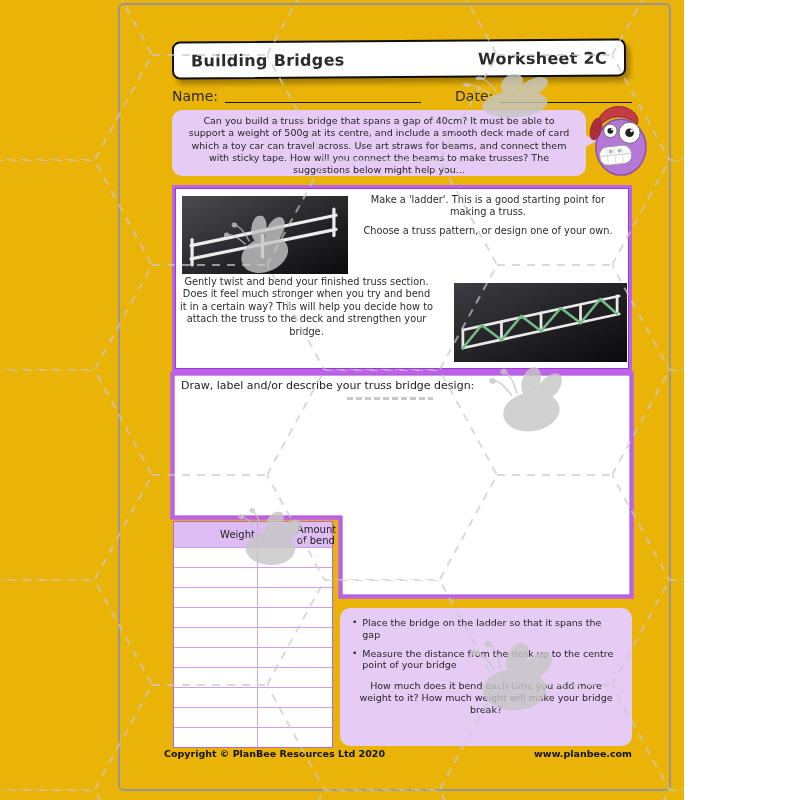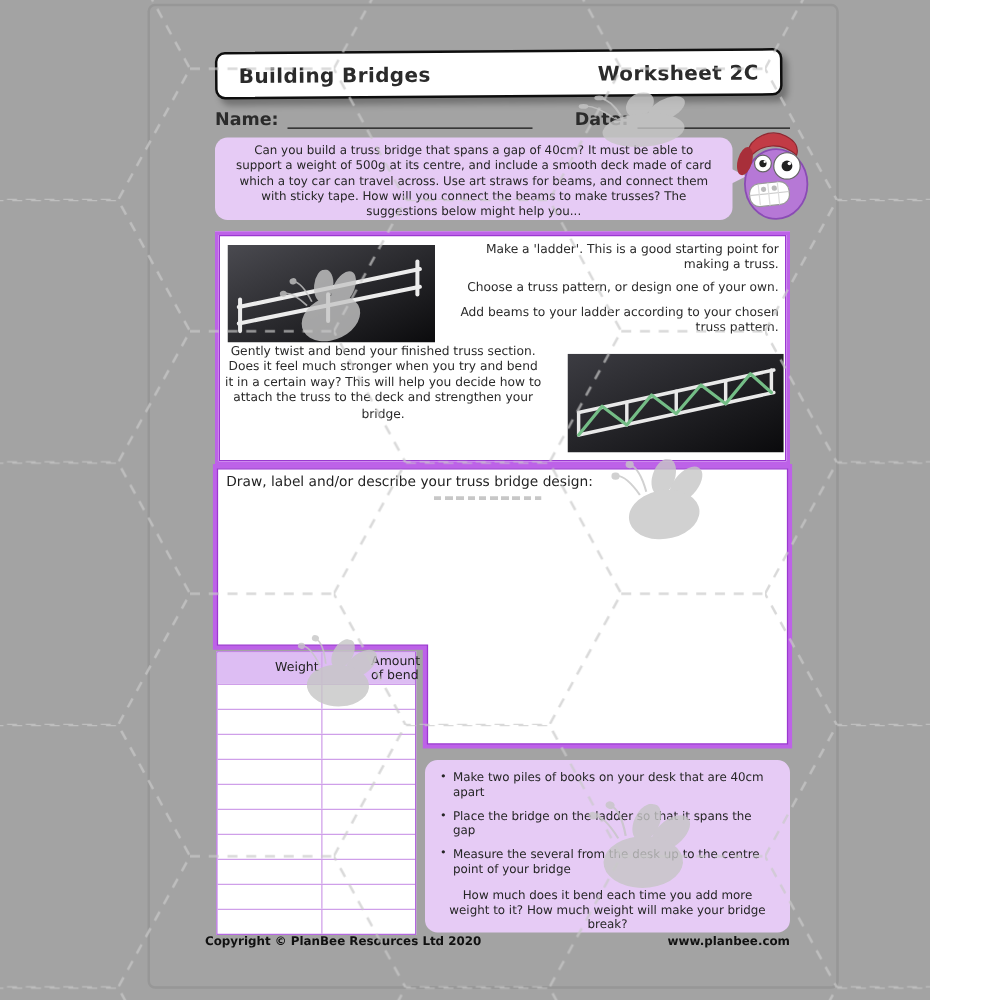--- a/index.html
+++ b/index.html
@@ -1,32 +1,32 @@
 <!DOCTYPE html>
 <html><head>
 <meta charset="utf-8">
 <style>
   html,body{margin:0;padding:0;background:#fff;}
-  .stage{position:relative;width:744px;height:800px;overflow:hidden;background:#a3a3a3;
+  .stage{position:relative;width:684px;height:800px;overflow:hidden;background:#eab308;
          font-family:"DejaVu Sans",sans-serif;color:#2b2b2b;}
   .stage *{box-sizing:border-box;}
 
   
   .frame{position:absolute;left:118px;top:3px;width:553px;height:788px;
          border:2px solid #979797;border-radius:6px;z-index:1;}
 
   
   .titlebar{position:absolute;left:172px;top:40px;width:454px;height:38px;background:#fff;
             border:2px solid #0e0e0e;border-radius:8px;box-shadow:4px 5px 5px rgba(0,0,0,.30);
             display:flex;justify-content:space-between;align-items:center;padding:0 17px;
             z-index:10;font-weight:bold;font-size:16px;letter-spacing:.3px;transform:rotate(-.4deg);}
 
   
   .namedate{position:absolute;left:172px;top:85px;width:460px;height:19px;display:flex;
-            align-items:flex-end;z-index:10;font-weight:bold;font-size:14px;}
+            align-items:flex-end;z-index:10;font-weight:normal;font-size:14px;}
   .wline{border-bottom:1.5px solid #151515;height:14px;}
   .nline{width:196px;margin:0 0 1px 7px;}
   .ndspacer{width:34px;}
   .dline{flex:1;margin:0 0 1px 7px;}
 
   
   .intro{position:absolute;left:172px;top:110px;width:414px;height:66px;background:#e6cbf5;
          border-radius:10px;padding:5px 12px;z-index:10;font-size:9.5px;line-height:12.3px;
          text-align:center;color:#262626;overflow:hidden;}
   .tail{position:absolute;left:581px;top:133px;width:0;height:0;z-index:10;
@@ -34,21 +34,21 @@
         border-left:16px solid #e6cbf5;}
   .monster{position:absolute;left:588px;top:102px;width:62px;height:75px;z-index:11;}
 
   
   .sugbox{position:absolute;left:172px;top:185px;width:460px;height:187px;background:#fff;
           border:3.5px solid #bd62e8;box-shadow:inset 0 0 0 1px #9a38cf;z-index:10;}
   .ladderphoto{position:absolute;left:7px;top:8px;width:166px;height:78px;}
   .trussphoto{position:absolute;left:279px;top:95px;width:173px;height:79px;}
   .sugright{position:absolute;left:178px;top:6px;width:274px;text-align:center;
             font-size:9.8px;line-height:12.2px;}
-  .sugright p{margin:0 4px 7px 0;text-align:right;}
+  .sugright p{margin:0 4px 7px 0;}
   .sugleft{position:absolute;left:4px;top:88px;width:272px;text-align:center;
            font-size:9.8px;line-height:12.4px;}
   .sugleft p{margin:0 17px 7px 0;}
 
   
   .drawbox{position:absolute;left:170px;top:371px;z-index:9;}
   .drawprompt{position:absolute;left:181px;top:379px;z-index:10;font-size:11px;color:#222;}
   .fineprint{position:absolute;left:347px;top:397px;width:86px;height:3px;z-index:10;opacity:.75;
              background:repeating-linear-gradient(90deg,#b5b5b5 0 6px,transparent 6px 9px);}
 
@@ -143,21 +143,20 @@
         <path d="M9,49 L153,19"></path>
           <path d="M9,62 L153,33"></path>
         <path d="M10,43 L10,68"></path>
           <path d="M80,39 L80,60"></path>
           <path d="M151,13 L151,39"></path>
       </g>
     </svg>
     <div class="sugright">
       <p>Make a 'ladder'. This is a good starting point for making a truss.</p>
       <p>Choose a truss pattern, or design one of your own.</p>
-      <p>Add beams to your ladder according to your chosen truss pattern.</p>
     </div>
     <div class="sugleft">
       <p>Gently twist and bend your finished truss section. Does it feel much stronger when you try and bend it in a certain way? This will help you decide how to attach the truss to the deck and strengthen your bridge.</p>
     </div>
     <svg class="trussphoto" viewBox="0 0 175 79" preserveAspectRatio="none">
       <defs>
         <linearGradient id="lg2" x1="0" y1="0" x2="1" y2="1">
           <stop offset="0" stop-color="#3c3c42"></stop>
             <stop offset="1" stop-color="#0a0a0c"></stop>
         </linearGradient>
@@ -227,27 +226,24 @@
         </div>
         <div class="trow">
           <div class="tc"></div>
           <div class="tc tc2"></div>
         </div>
       </div>
   </div>
 
   <div class="bulletbox">
     <div class="bull">
-        <span>Make two piles of books on your desk that are 40cm apart</span>
-      </div>
-    <div class="bull">
         <span>Place the bridge on the ladder so that it spans the gap</span>
       </div>
     <div class="bull">
-        <span>Measure the several from the desk up to the centre point of your bridge</span>
+        <span>Measure the distance from the desk up to the centre point of your bridge</span>
       </div>
     <p class="question">How much does it bend each time you add more weight to it? How much weight will make your bridge break?</p>
   </div>
 
   <div class="footer">
     <span>Copyright © PlanBee Resources Ltd 2020</span>
     <span>www.planbee.com</span>
   </div>
 
   <svg class="hiddendefs" aria-hidden="true">

